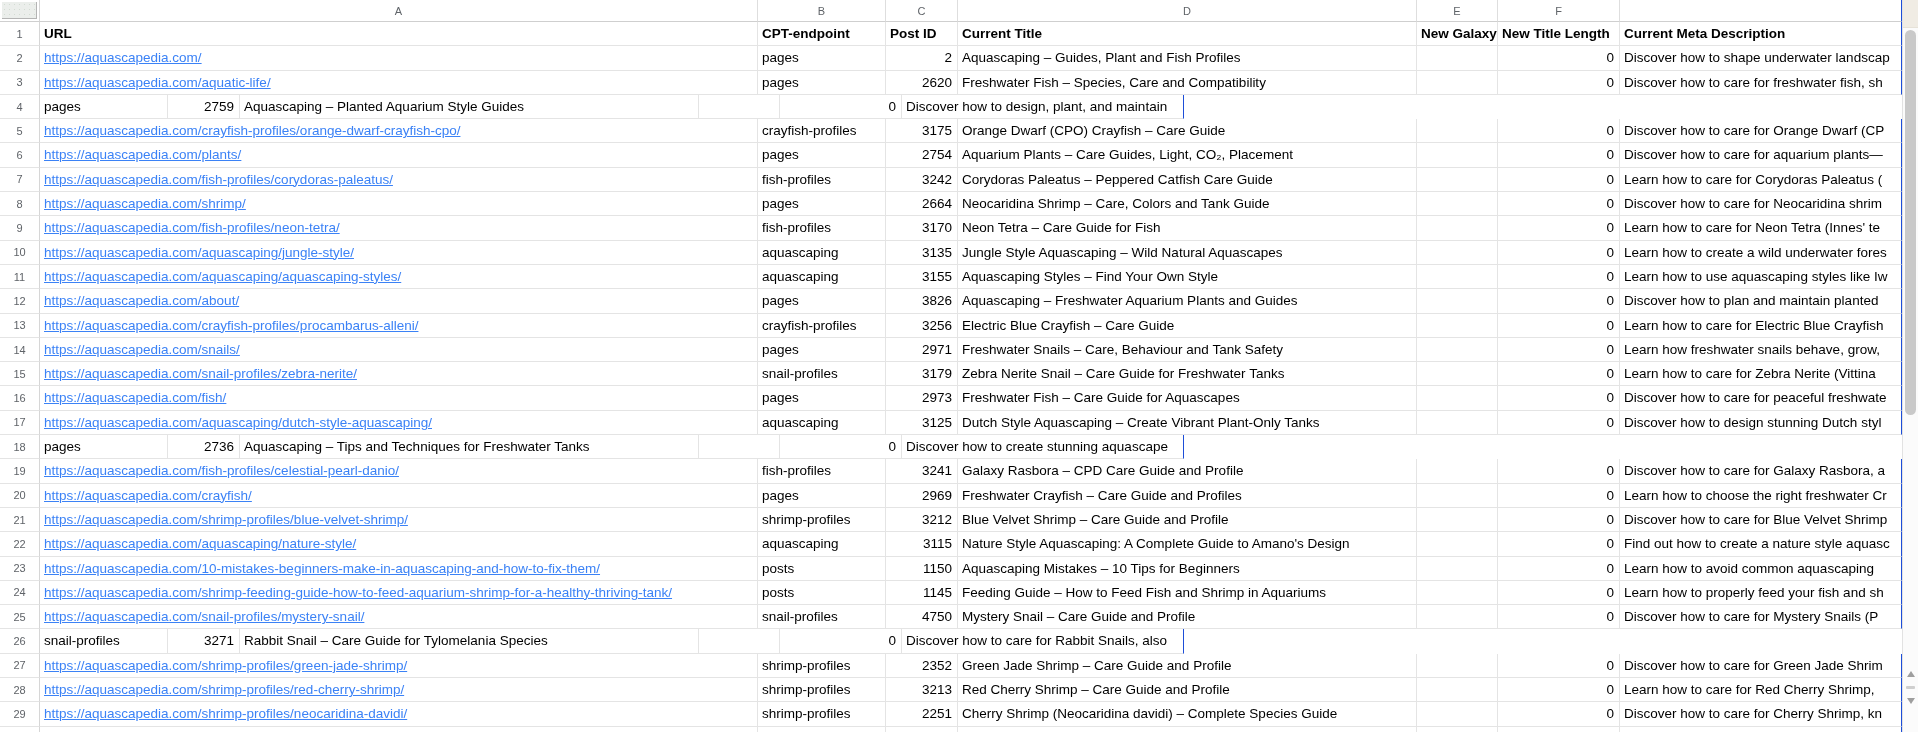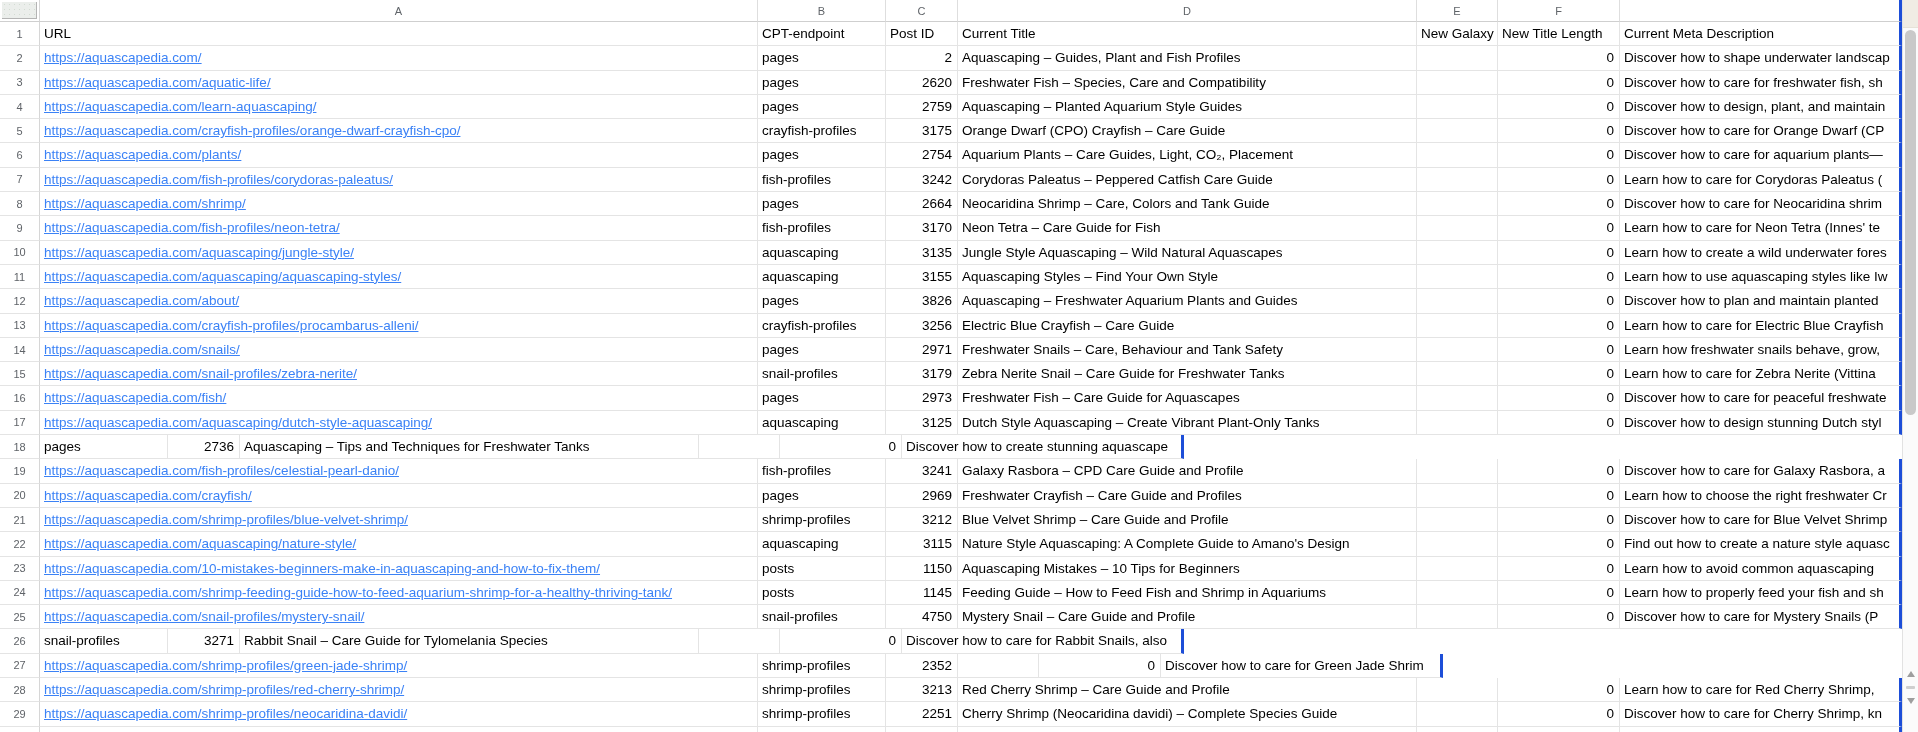--- a/index.html
+++ b/index.html
@@ -40,29 +40,29 @@
     color:#5f6368; font-size:11px;
     display:flex; align-items:center; justify-content:center;
   }
   .cell {
     border-right:1px solid #e4e4e4; border-bottom:1px solid #e4e4e4;
     font-size:13.5px; color:#000;
     line-height:23px; padding:0 3px 0 4px;
     white-space:nowrap; overflow:hidden;
     display:block;
   }
-  .hdr .cell { font-weight:normal; }
+  .hdr .cell { font-weight:bold; }
   .num { text-align:right; padding-right:5px; }
   .col-a { width:718px; flex:0 0 718px; }
   .col-b { width:128px; flex:0 0 128px; }
   .col-c { width:72px;  flex:0 0 72px;  }
   .col-d { width:459px; flex:0 0 459px; }
   .col-e { width:81px;  flex:0 0 81px;  }
   .col-f { width:122px; flex:0 0 122px; }
-  .col-g { width:282px; flex:0 0 282px; border-right:3px solid #1d4ed8; }
+  .col-g { width:282px; flex:0 0 282px; border-right:1px solid #1d4ed8; }
   a.url, span.url { color:#3b82f6; text-decoration:underline; cursor:pointer; }
 
   
   .vscroll {
     position:absolute; right:0; top:0;
     width:16px; height:732px;
     background:#fbfbfb;
     border-left:1px solid #e2e2e2;
   }
   .vscroll-cap {
@@ -137,21 +137,20 @@
           <div class="cell col-a"><a class="url">https://aquascapedia.com/aquatic-life/</a></div>
           <div class="cell col-b">pages</div>
           <div class="cell col-c num">2620</div>
           <div class="cell col-d">Freshwater Fish – Species, Care and Compatibility</div>
           <div class="cell col-e"></div>
           <div class="cell col-f num">0</div>
           <div class="cell col-g">Discover how to care for freshwater fish, sh</div>
         </div>
         <div class="row">
           <div class="rownum">4</div>
-          <div class="cell col-a"><a class="url">https://aquascapedia.com/learn-aquascaping/</a></div>
           <div class="cell col-b">pages</div>
           <div class="cell col-c num">2759</div>
           <div class="cell col-d">Aquascaping – Planted Aquarium Style Guides</div>
           <div class="cell col-e"></div>
           <div class="cell col-f num">0</div>
           <div class="cell col-g">Discover how to design, plant, and maintain</div>
         </div>
         <div class="row">
           <div class="rownum">5</div>
           <div class="cell col-a"><a class="url">https://aquascapedia.com/crayfish-profiles/orange-dwarf-crayfish-cpo/</a></div>
@@ -368,20 +367,21 @@
           <div class="cell col-d">Rabbit Snail – Care Guide for Tylomelania Species</div>
           <div class="cell col-e"></div>
           <div class="cell col-f num">0</div>
           <div class="cell col-g">Discover how to care for Rabbit Snails, also</div>
         </div>
         <div class="row">
           <div class="rownum">27</div>
           <div class="cell col-a"><a class="url">https://aquascapedia.com/shrimp-profiles/green-jade-shrimp/</a></div>
           <div class="cell col-b">shrimp-profiles</div>
           <div class="cell col-c num">2352</div>
+          <div class="cell col-d">Green Jade Shrimp – Care Guide and Profile</div>
           <div class="cell col-e"></div>
           <div class="cell col-f num">0</div>
           <div class="cell col-g">Discover how to care for Green Jade Shrim</div>
         </div>
         <div class="row">
           <div class="rownum">28</div>
           <div class="cell col-a"><a class="url">https://aquascapedia.com/shrimp-profiles/red-cherry-shrimp/</a></div>
           <div class="cell col-b">shrimp-profiles</div>
           <div class="cell col-c num">3213</div>
           <div class="cell col-d">Red Cherry Shrimp – Care Guide and Profile</div>

